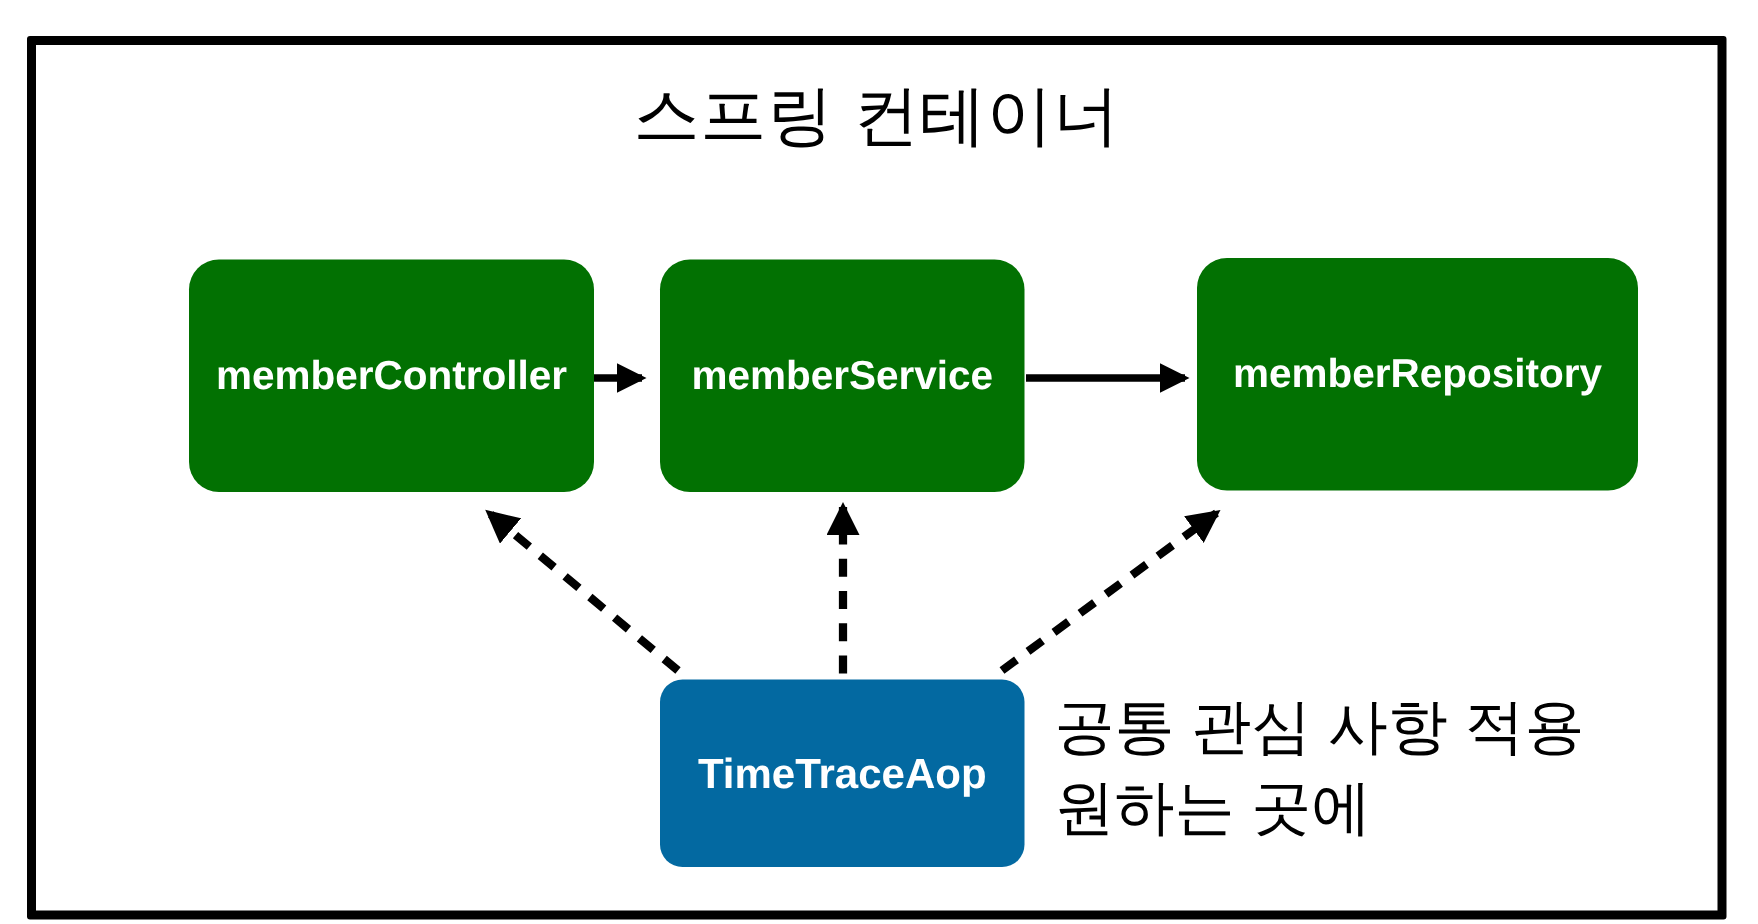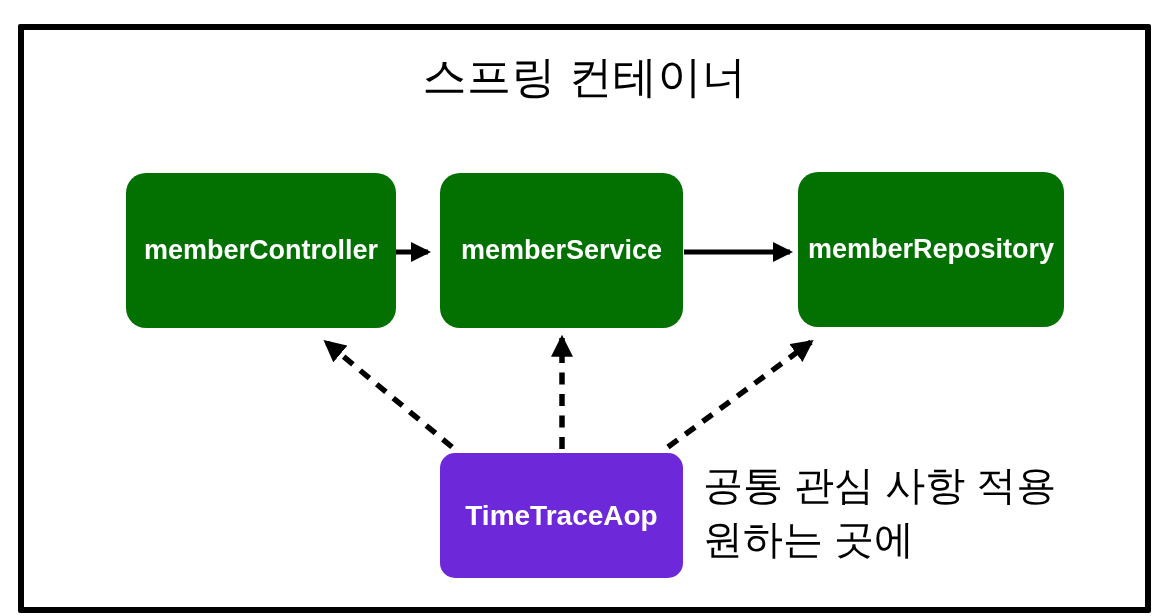--- a/index.html
+++ b/index.html
@@ -45,23 +45,23 @@
   }
   .node.green {
     background: #027102;
     border-radius: 20px;
     color: #ffffff;
     font-size: 27px;
     font-weight: bold;
   }
   #node-controller { left: 83px;  top: 173px; width: 270px; height: 155px; margin-left: 43px; }
   #node-service    { left: 440px; top: 173px; width: 243px; height: 155px; }
-  #node-repository { left: 798px; top: 172px; width: 266px; height: 155px; }
+  #node-repository { left: 798px; top: 172px; width: 294px; height: 155px; }
   .node.black {
-    background: #6d28d9;
+    background: #0369a1;
     border-radius: 15px;
     color: #ffffff;
     flex-direction: column;
     left: 440px; top: 453px; width: 243px; height: 125px;
   }
   .aop-title {
     font-size: 28px;
     font-weight: bold;
     line-height: 34px;
   }

